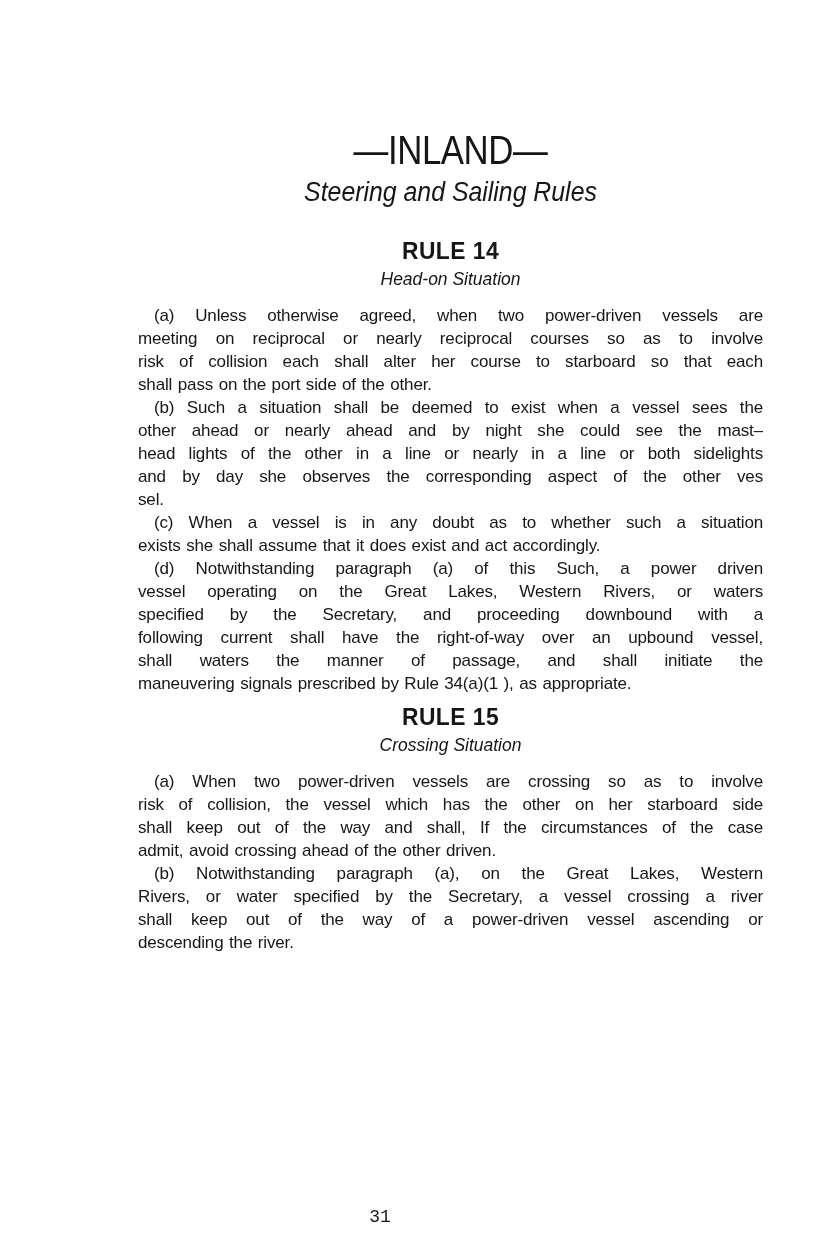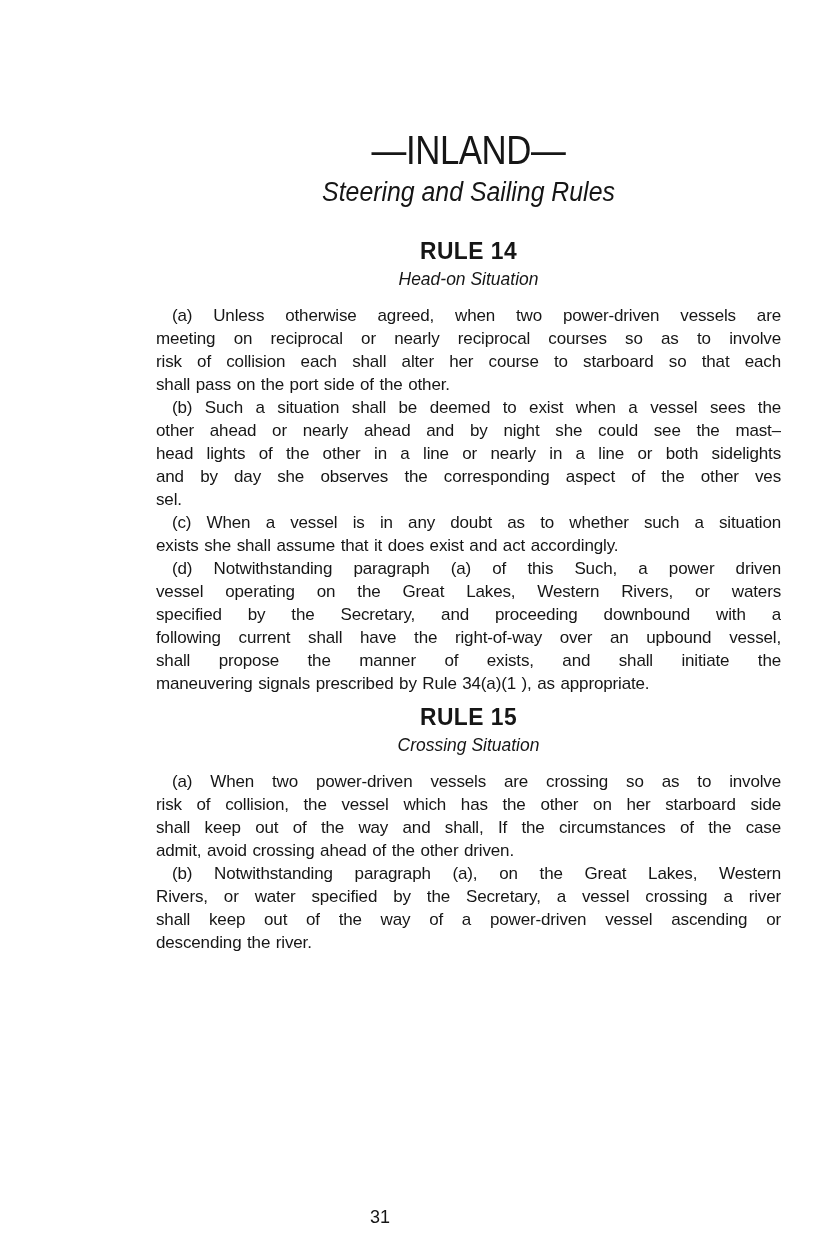--- a/index.html
+++ b/index.html
@@ -7,21 +7,21 @@
     width: 840px;
     height: 1260px;
     background: #ffffff;
     position: relative;
     font-family: "Liberation Sans", "DejaVu Sans", sans-serif;
     color: #161616;
     overflow: hidden;
   }
   .content {
     position: absolute;
-    left: 156px;
+    left: 138px;
     top: 0;
     width: 625px;
   }
   .doc-title {
     margin: 0;
     padding-top: 128px;
     font-size: 40px;
     line-height: 44px;
     font-weight: 400;
     text-align: center;
@@ -76,20 +76,21 @@
   .line.first { text-indent: 16px; }
   .line.last  { text-align: left; text-align-last: left; }
   .page-number {
     position: absolute;
     left: 0;
     top: 1206px;
     width: 760px;
     text-align: center;
     font-size: 18px;
     line-height: 22px;
+    font-family: Liberation Mono, monospace;
   }
 </style>
 </head>
 <body>
 
 <div class="content">
   <h1 class="doc-title">—INLAND—</h1>
   <h2 class="doc-subtitle">Steering and Sailing Rules</h2>
   <div id="rules">
       <section class="rule">
@@ -111,21 +112,21 @@
           </div>
           <div class="para">
             <div class="line first">(c) When a vessel is in any doubt as to whether such a situation</div>
             <div class="line last">exists she shall assume that it does exist and act accordingly.</div>
           </div>
           <div class="para">
             <div class="line first">(d) Notwithstanding paragraph (a) of this Such, a power driven</div>
             <div class="line">vessel operating on the Great Lakes, Western Rivers, or waters</div>
             <div class="line">specified by the Secretary, and proceeding downbound with a</div>
             <div class="line">following current shall have the right-of-way over an upbound vessel,</div>
-            <div class="line">shall propose the manner of exists, and shall initiate the</div>
+            <div class="line">shall waters the manner of passage, and shall initiate the</div>
             <div class="line last">maneuvering signals prescribed by Rule 34(a)(1 ), as appropriate.</div>
           </div>
         </div>
       </section>
       <section class="rule">
         <h3 class="rule-heading">RULE 15</h3>
         <div class="rule-subheading">Crossing Situation</div>
         <div class="rule-body">
           <div class="para">
             <div class="line first">(a) When two power-driven vessels are crossing so as to involve</div>

